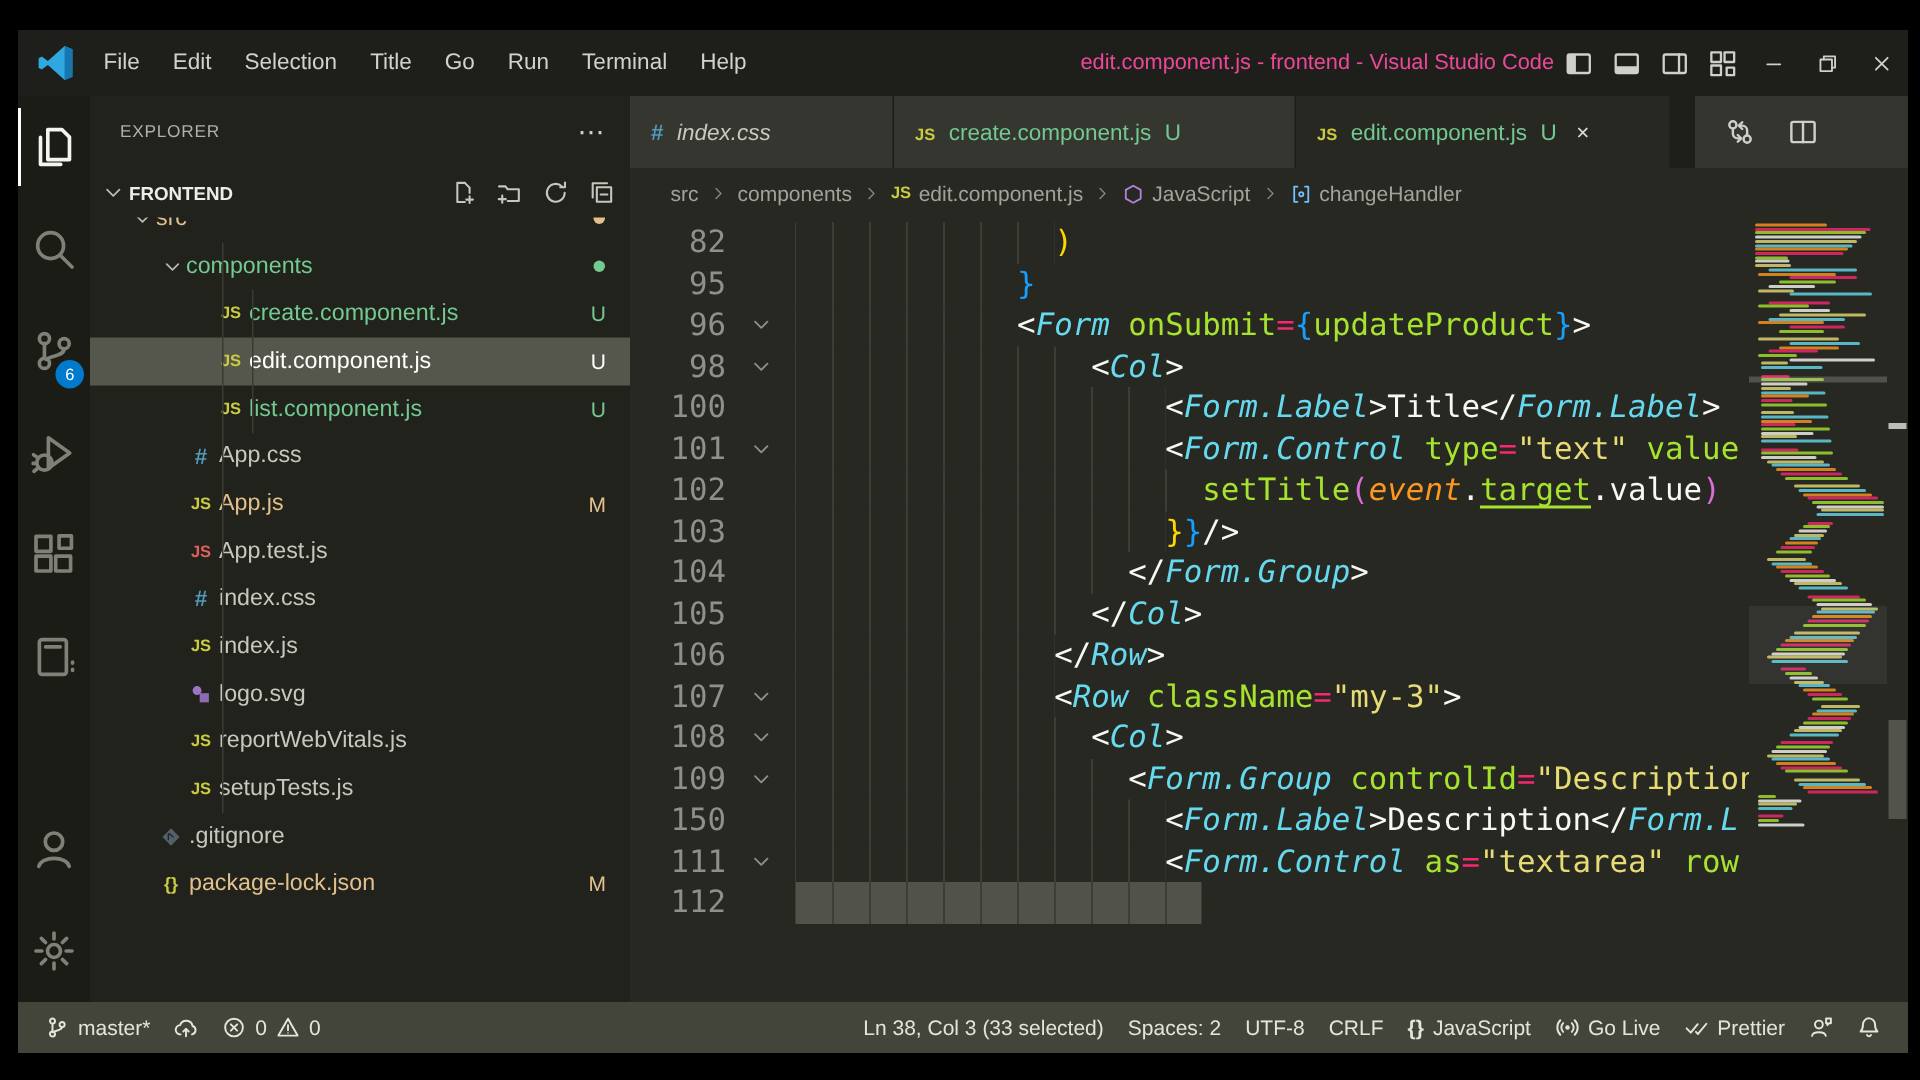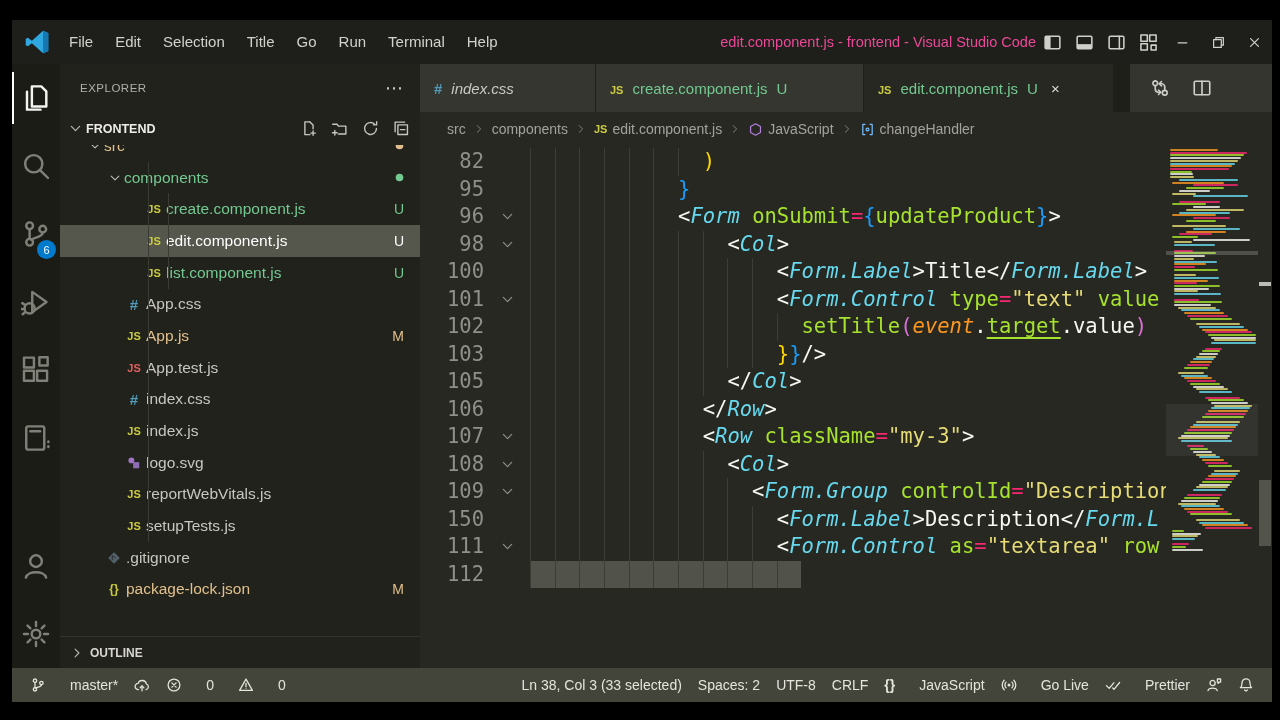--- a/index.html
+++ b/index.html
@@ -73,21 +73,21 @@
   .minimap{position:absolute;top:0;right:14px;width:92px;bottom:0;background:#272822;overflow:hidden;}
   .mm-row{position:absolute;height:2px;border-radius:1px;opacity:.8;}
   .mm-band{position:absolute;left:0;right:0;height:4px;background:rgba(205,205,198,.25);}
   .mm-slider{position:absolute;left:0;right:0;background:rgba(255,255,255,.06);}
   .scrollcol{position:absolute;top:0;right:0;width:14px;bottom:0;background:#272822;}
   .sc-thumb{position:absolute;left:1px;right:1px;background:#52534b;}
   .sc-mark{position:absolute;left:1px;right:1px;background:#bdbdb7;}
   
   .statusbar{flex:0 0 34px;background:#43453a;display:flex;align-items:center;color:#e4e4dc;
     font-size:14px;padding:0 10px;}
-  .st-item{display:flex;gap:24px;padding:0 8px;white-space:nowrap;}
+  .st-item{display:flex;gap:6px;padding:0 8px;white-space:nowrap;}
   .st-right{margin-left:auto;display:flex;align-items:center;}
   svg{display:block;}
 </style>
 </head>
 <body>
 
 <div class="window">
 
   <div class="titlebar">
     <svg class="vslogo" viewBox="0 0 24 24">
@@ -366,28 +366,20 @@
           <div class="tree-row" style="padding-left: 42px;">
             <span class="tr-icon">
               <span style="font-weight:bold;color:#cbcb41;font-size:12px;font-family:'Liberation Sans',sans-serif;">{}</span>
             </span>
             <span class="c-modified">package-lock.json</span>
             <span class="tr-badge c-modified">M</span>
           </div>
           <div class="tree-guide" style="left: 88px; top: 17px; height: 380px;"></div>
           <div class="tree-guide" style="left: 108px; top: 48px; height: 96px;"></div>
         </div>
-      <div class="sb-foot">
-        <span class="tr-chev" id="outline-chevron">
-            <svg width="14" height="14" viewBox="0 0 16 16" fill="none" stroke="currentColor" stroke-width="1.3" stroke-linecap="round" stroke-linejoin="round">
-              <path d="M5.8 3.6L10.2 8l-4.4 4.4"></path>
-            </svg>
-          </span>
-        <span>OUTLINE</span>
-      </div>
     </div>
 
     <div class="editor">
       <div class="tabbar" id="tabbar">
           <div class="tab" style="min-width: 176px; box-sizing: border-box;">
             <span><span style="font-weight:bold;color:#519aba;font-size:15px;font-family:'Liberation Sans',sans-serif;">#</span></span>
             <span style="font-style: italic;">index.css</span>
           </div>
           <div class="tab" style="min-width: 268px; box-sizing: border-box;">
             <span><span style="font-weight:bold;color:#cbcb41;font-size:11px;font-family:'Liberation Sans',sans-serif;">JS</span></span>
@@ -476,20 +468,21 @@
                 </svg></span><span class="indent" style="width: 148.08px;"></span><span class="lc"><span class="tk-pl">&lt;</span><span class="tk-cmp">Form</span><span class="tk-pl"> </span><span class="tk-attr">onSubmit</span><span class="tk-op">=</span><span class="tk-b3">{</span><span class="tk-fn">updateProduct</span><span class="tk-b3">}</span><span class="tk-pl">&gt;</span></span></div>
             <div class="code-line"><span class="ln">98</span><span class="fold"><svg width="15" height="15" viewBox="0 0 16 16" fill="none" stroke="currentColor" stroke-width="1.3" stroke-linecap="round" stroke-linejoin="round">
                   <path d="M3.6 5.8L8 10.2l4.4-4.4"></path>
                 </svg></span><span class="indent" style="width: 197.44px;"></span><span class="lc"><span class="tk-pl">&lt;</span><span class="tk-cmp">Col</span><span class="tk-pl">&gt;</span></span></div>
             <div class="code-line"><span class="ln">100</span><span class="fold"></span><span class="indent" style="width: 246.8px;"></span><span class="lc"><span class="tk-pl">&lt;</span><span class="tk-cmp">Form.Label</span><span class="tk-pl">&gt;</span><span class="tk-pl">Title</span><span class="tk-pl">&lt;/</span><span class="tk-cmp">Form.Label</span><span class="tk-pl">&gt;</span></span></div>
             <div class="code-line"><span class="ln">101</span><span class="fold"><svg width="15" height="15" viewBox="0 0 16 16" fill="none" stroke="currentColor" stroke-width="1.3" stroke-linecap="round" stroke-linejoin="round">
                   <path d="M3.6 5.8L8 10.2l4.4-4.4"></path>
                 </svg></span><span class="indent" style="width: 246.8px;"></span><span class="lc"><span class="tk-pl">&lt;</span><span class="tk-cmp">Form.Control</span><span class="tk-pl"> </span><span class="tk-attr">type</span><span class="tk-op">=</span><span class="tk-str">"text"</span><span class="tk-pl"> </span><span class="tk-attr">value</span></span></div>
             <div class="code-line"><span class="ln">102</span><span class="fold"></span><span class="indent" style="width: 271.48px;"></span><span class="lc"><span class="tk-fn">setTitle</span><span class="tk-b2">(</span><span class="tk-param">event</span><span class="tk-pl">.</span><span class="tk-prop">target</span><span class="tk-pl">.</span><span class="tk-pl">value</span><span class="tk-b2">)</span></span></div>
             <div class="code-line"><span class="ln">103</span><span class="fold"></span><span class="indent" style="width: 246.8px;"></span><span class="lc"><span class="tk-b1">}</span><span class="tk-b3">}</span><span class="tk-pl">/&gt;</span></span></div>
+            <div class="code-line"><span class="ln">104</span><span class="fold"></span><span class="indent" style="width: 222.12px;"></span><span class="lc"><span class="tk-pl">&lt;/</span><span class="tk-cmp">Form.Group</span><span class="tk-pl">&gt;</span></span></div>
             <div class="code-line"><span class="ln">105</span><span class="fold"></span><span class="indent" style="width: 197.44px;"></span><span class="lc"><span class="tk-pl">&lt;/</span><span class="tk-cmp">Col</span><span class="tk-pl">&gt;</span></span></div>
             <div class="code-line"><span class="ln">106</span><span class="fold"></span><span class="indent" style="width: 172.76px;"></span><span class="lc"><span class="tk-pl">&lt;/</span><span class="tk-cmp">Row</span><span class="tk-pl">&gt;</span></span></div>
             <div class="code-line"><span class="ln">107</span><span class="fold"><svg width="15" height="15" viewBox="0 0 16 16" fill="none" stroke="currentColor" stroke-width="1.3" stroke-linecap="round" stroke-linejoin="round">
                   <path d="M3.6 5.8L8 10.2l4.4-4.4"></path>
                 </svg></span><span class="indent" style="width: 172.76px;"></span><span class="lc"><span class="tk-pl">&lt;</span><span class="tk-cmp">Row</span><span class="tk-pl"> </span><span class="tk-attr">className</span><span class="tk-op">=</span><span class="tk-str">"my-3"</span><span class="tk-pl">&gt;</span></span></div>
             <div class="code-line"><span class="ln">108</span><span class="fold"><svg width="15" height="15" viewBox="0 0 16 16" fill="none" stroke="currentColor" stroke-width="1.3" stroke-linecap="round" stroke-linejoin="round">
                   <path d="M3.6 5.8L8 10.2l4.4-4.4"></path>
                 </svg></span><span class="indent" style="width: 197.44px;"></span><span class="lc"><span class="tk-pl">&lt;</span><span class="tk-cmp">Col</span><span class="tk-pl">&gt;</span></span></div>
             <div class="code-line"><span class="ln">109</span><span class="fold"><svg width="15" height="15" viewBox="0 0 16 16" fill="none" stroke="currentColor" stroke-width="1.3" stroke-linecap="round" stroke-linejoin="round">
                   <path d="M3.6 5.8L8 10.2l4.4-4.4"></path>

